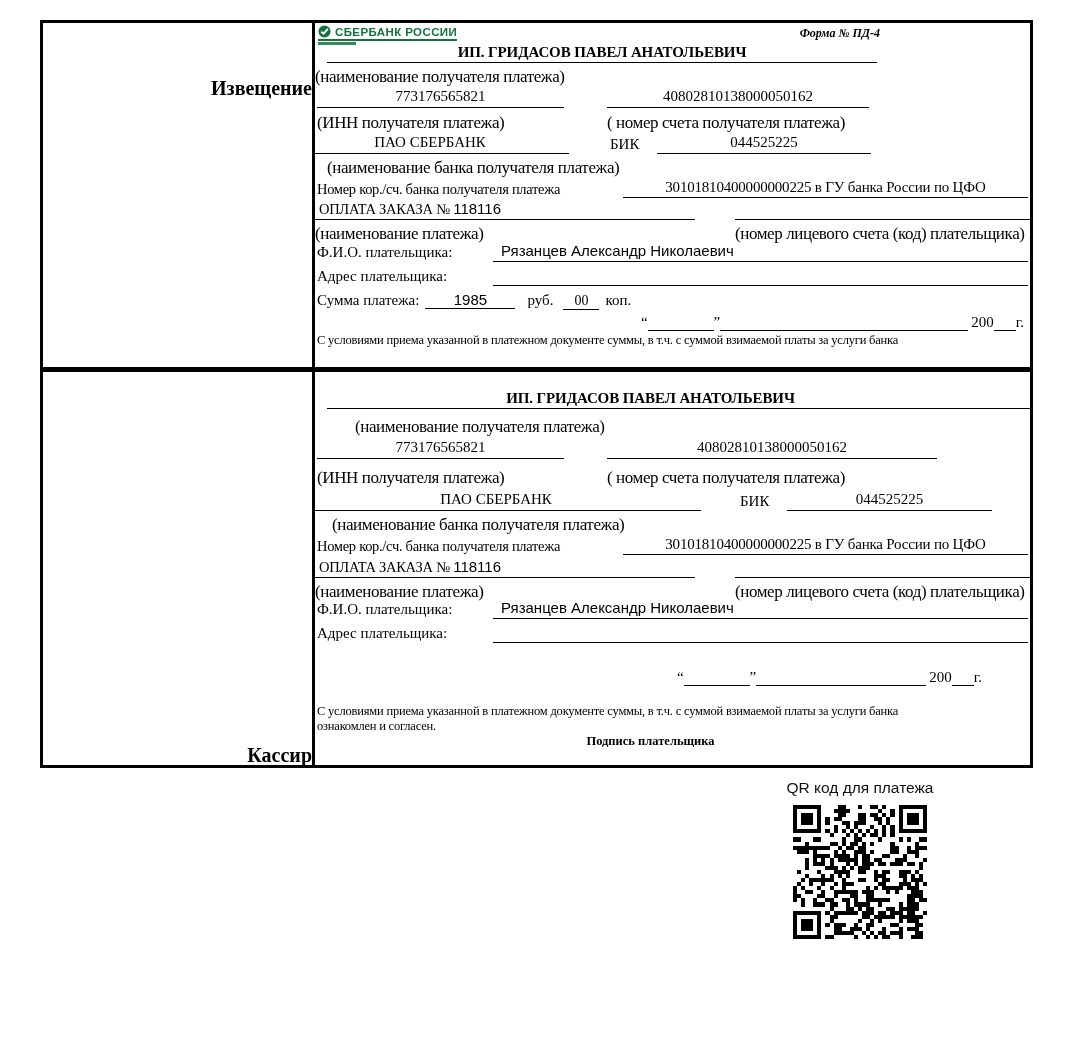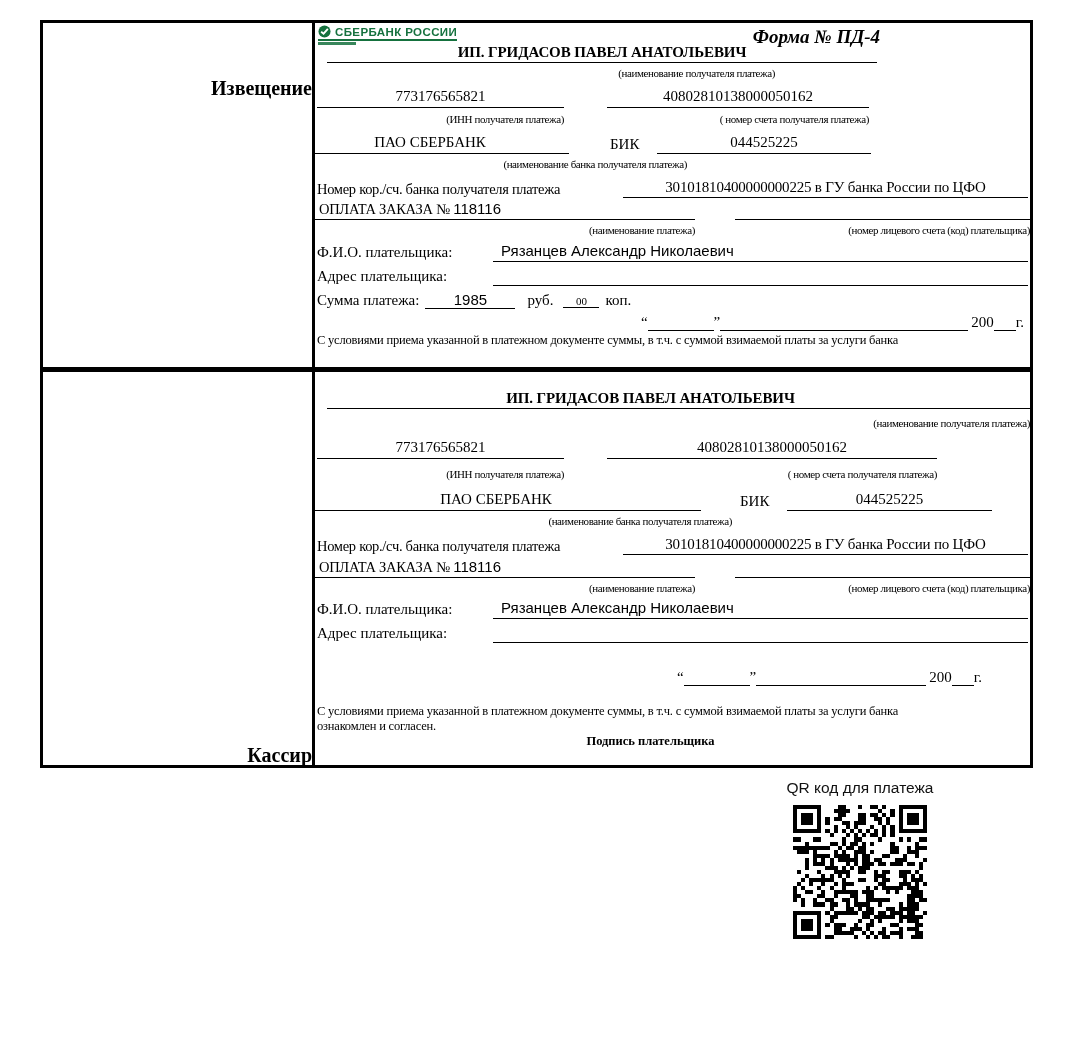--- a/index.html
+++ b/index.html
@@ -22,27 +22,27 @@
 
   .form { position:relative; flex:1; font-size:15px;text-decoration:underline; }
   .row { position:absolute; }
   .u { border-bottom:1px solid #000; }
 
   
   .lg { left:3px; top:2px; display:flex; flex-direction:column; }
   .logo-block { display:flex; align-items:center; gap:4px; border-bottom:2px solid #15713e; padding-bottom:1px; }
   .logo-txt { font-family:"Liberation Sans","DejaVu Sans",sans-serif; font-size:11.5px; font-weight:bold; letter-spacing:.4px; color:#15713e; white-space:nowrap; }
   .logo-tag { width:38px; height:3px; background:#15713e; margin-top:1px; opacity:.85; }
-  .ftag { right:150px; top:3px; font-weight:bold; font-style:italic; font-size:19px; white-space:nowrap; }
+  .ftag { right:150px; top:3px; font-weight:bold; font-style:italic; font-size:12px; white-space:nowrap; }
 
   .pay-name { height:19px; font-weight:bold; text-align:center; letter-spacing:-.1px; white-space:nowrap;margin-left:12px; }
   .s1 .pay-name { left:0; width:550px; top:21px; }
   .s2 .pay-name { left:0; right:0; top:18px; padding-right:56px; }
 
-  .cap { font-size:11px; letter-spacing:-.4px; text-align:right; white-space:nowrap; }
+  .cap { font-size:17px; letter-spacing:-.4px; text-align:left; white-space:nowrap; }
   .s1 .pay-cap { left:0; width:550px; top:44px; padding-right:90px; }
   .s2 .pay-cap { left:0; right:0; top:45px; padding-left:40px; }
 
   .inn-v { left:2px; width:247px; text-align:center; height:20px; }
   .acc-v { text-align:center; height:20px; }
   .s1 .inn-v { top:65px; }  .s2 .inn-v { top:67px; }
   .s1 .acc-v { left:292px; width:262px; top:65px; }
   .s2 .acc-v { left:292px; width:330px; top:67px; }
   .s1 .inn-c { left:2px; width:247px; top:90px; }
   .s2 .inn-c { left:2px; width:247px; top:96px; }
@@ -85,21 +85,21 @@
   .adr-l { left:2px; white-space:nowrap; }
   .s1 .adr-l { top:245px; }  .s2 .adr-l { top:253px; }
   .adr-v { left:178px; right:2px; height:18px; }
   .s1 .adr-v { top:245px; }  .s2 .adr-v { top:253px; }
 
   .sum-row { white-space:nowrap; }
   .s1 .sum-row { left:2px; top:268px; }
   .s2 .sum-row { left:-6px; top:276px; }
   .sum-val { display:inline-block; width:90px; text-align:center; margin-left:6px; }
   .rub { margin-left:12px; }
-  .kop-val { display:inline-block; text-align:center; margin-left:10px; font-size:11px; }
+  .kop-val { display:inline-block; text-align:center; margin-left:10px; font-size:14px; }
   .s1 .kop-val { width:36px; }
   .s2 .kop-val { width:50px; }
   .kop { margin-left:6px; }
 
   .date-row { left:0; right:0; display:flex; justify-content:flex-end; align-items:flex-end; }
   .s1 .date-row { top:290px; padding-right:6px; }
   .s2 .date-row { top:296px; padding-right:48px; }
   .date-row span { line-height:18px; }
   .dl { display:inline-block; height:17px; }
   .dl1 { width:66px; }

